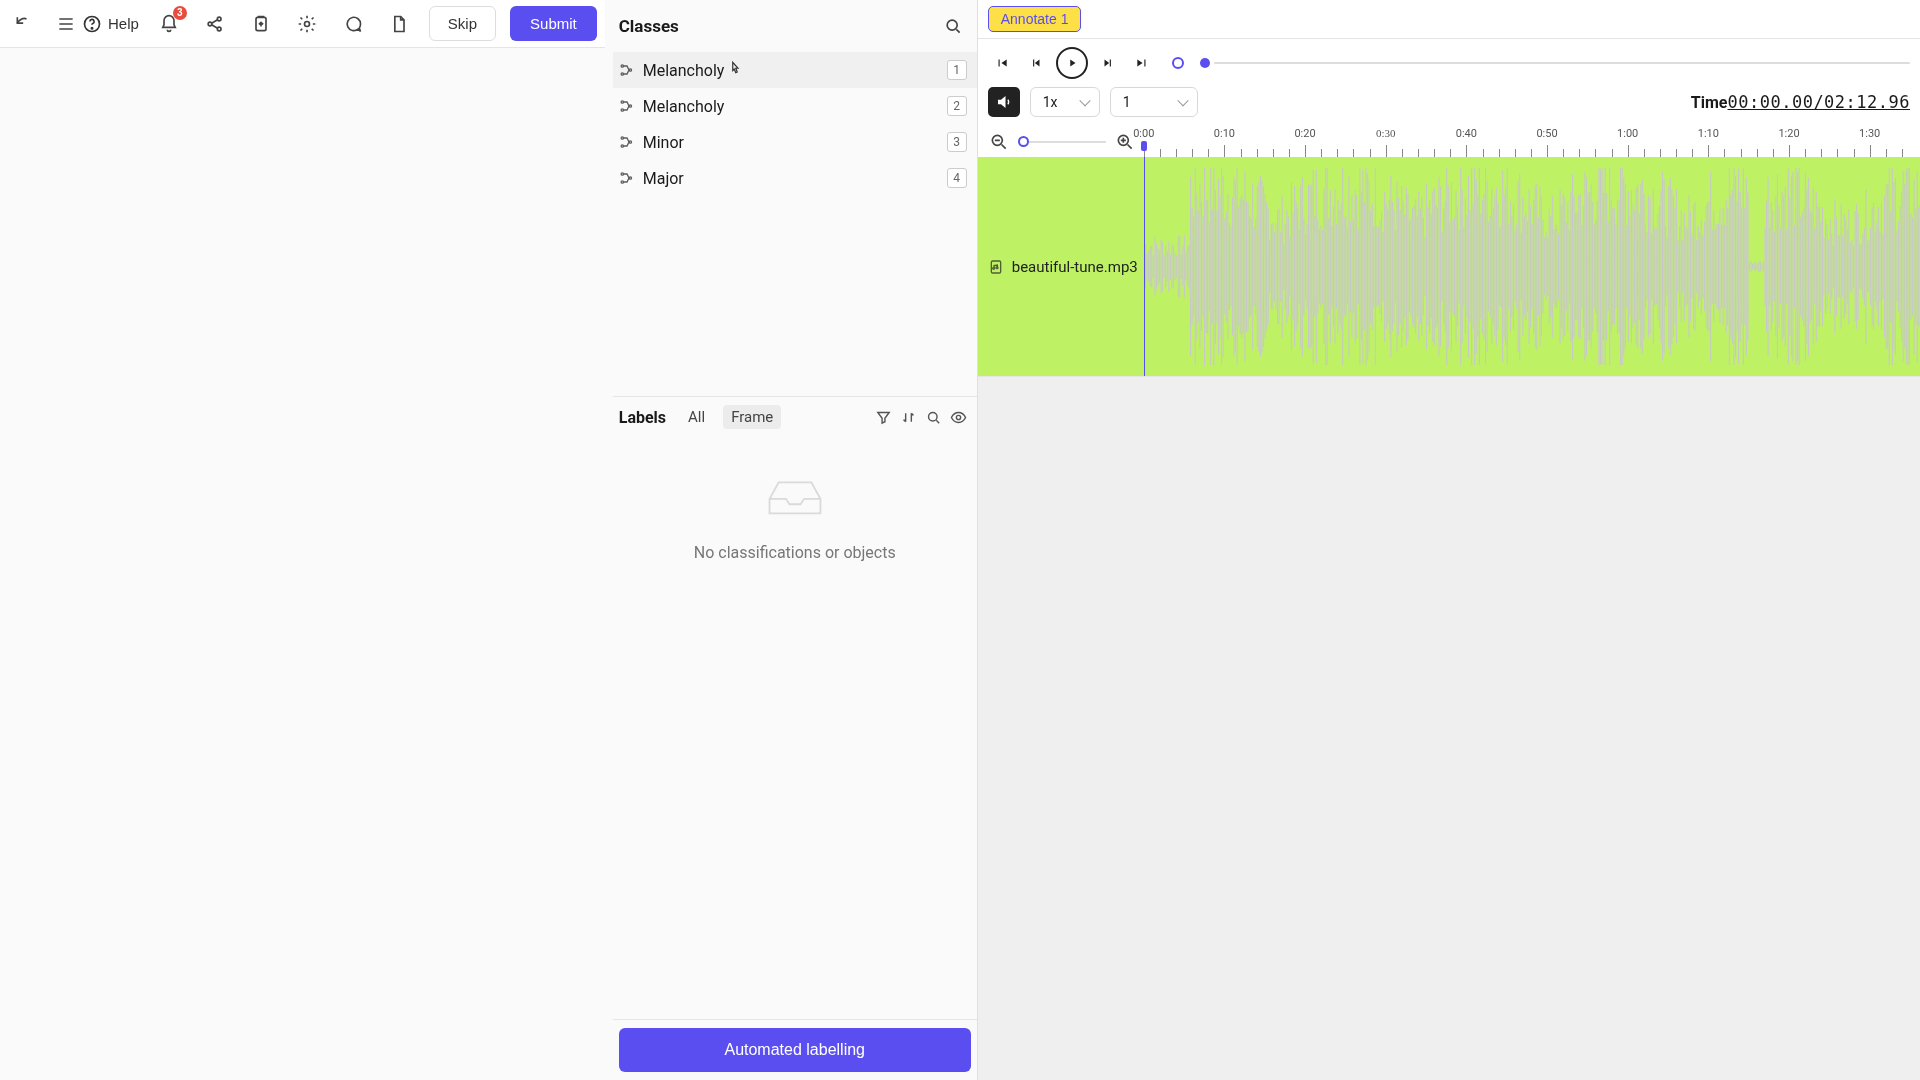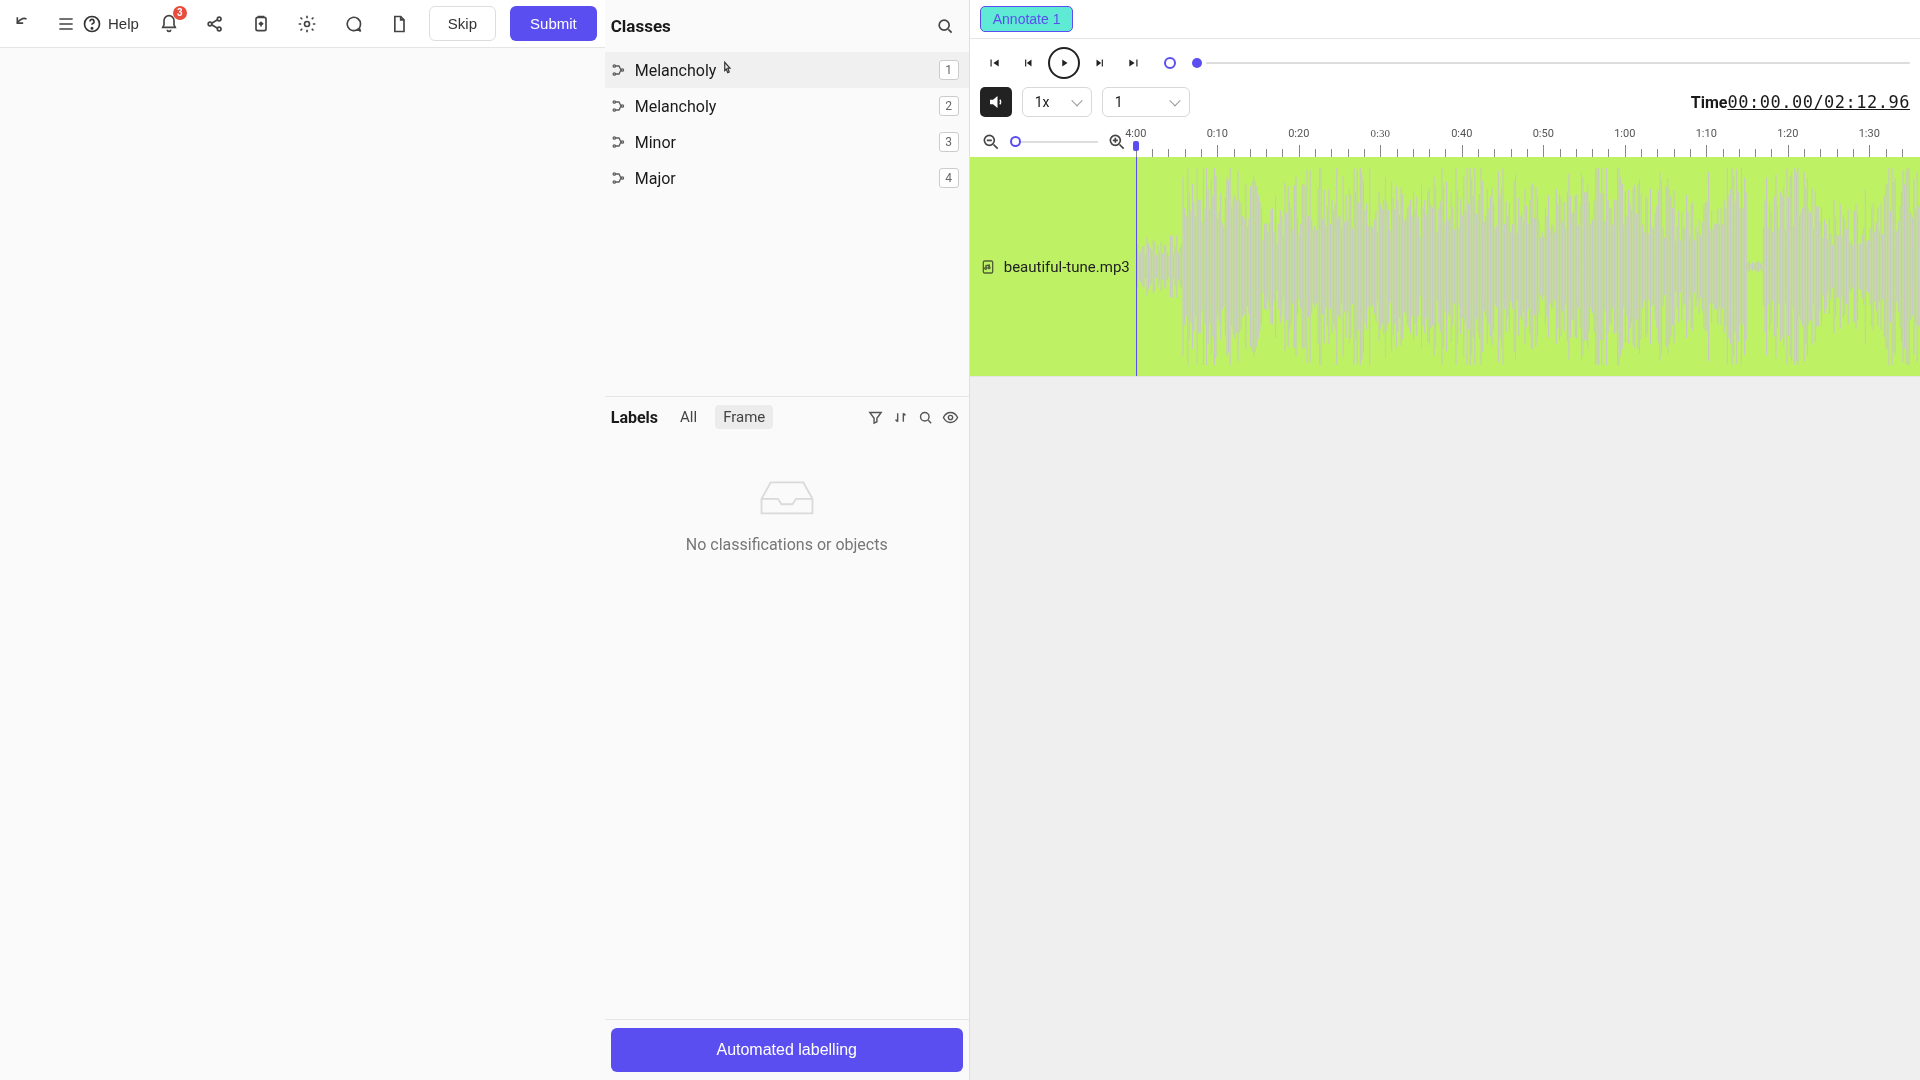--- a/index.html
+++ b/index.html
@@ -12,50 +12,50 @@
 .topbar-spacer { flex: 1; }
 .topbar-right { display: flex; align-items: center; gap: 14px; }
 .icon-btn { width: 32px; height: 32px; display: flex; align-items: center; justify-content: center; border: none; background: transparent; cursor: pointer; border-radius: 4px; color: #444; position: relative; }
 .icon-btn svg { width: 20px; height: 20px; }
 .badge { position: absolute; top: -2px; right: -2px; background: #e74c3c; color: #fff; font-size: 10px; min-width: 14px; height: 14px; border-radius: 7px; display: flex; align-items: center; justify-content: center; padding: 0 3px; font-weight: 600; }
 .help-btn { display: flex; align-items: center; gap: 6px; background: transparent; border: none; cursor: pointer; font-size: 15px; color: #333; }
 .skip-btn { background: #fff; border: 1px solid #ddd; padding: 8px 18px; border-radius: 6px; font-size: 15px; cursor: pointer; color: #333; }
 .submit-btn { background: #5b4ef0; color: #fff; border: none; padding: 9px 20px; border-radius: 6px; font-size: 15px; font-weight: 500; cursor: pointer; }
 
 
-.body { display: flex; flex: 1; overflow: hidden; }
+.body { display: flex; flex: 1; overflow: hidden; margin-left: 8px; }
 
 
 .sidebar { width: 365px; border-right: 1px solid #e0e0e0; display: flex; flex-direction: column; background: #fafafa; }
 .classes-header { display: flex; align-items: center; justify-content: space-between; padding: 10px 8px 10px 6px; }
 .classes-header h2 { font-size: 17px; font-weight: 700; }
 .class-row { display: flex; align-items: center; padding: 8px 10px 8px 6px; cursor: pointer; }
 .class-row.hover { background: #f0f0f0; }
 .class-icon { width: 16px; height: 16px; margin-right: 8px; opacity: .7; }
 .class-name { flex: 1; font-size: 16px; }
 .class-key { width: 20px; height: 20px; border: 1px solid #ccc; border-radius: 3px; display: flex; align-items: center; justify-content: center; font-size: 12px; color: #666; background: #fff; }
 .cursor-ptr { position: absolute; width: 18px; height: 18px; pointer-events: none; }
 
 .labels-header { display: flex; align-items: center; padding: 8px 10px 8px 6px; border-top: 1px solid #e5e5e5; margin-top: 200px; gap: 10px; }
 .labels-header h2 { font-size: 16px; font-weight: 700; margin-right: 4px; }
 .tab-pill { font-size: 15px; padding: 3px 8px; border-radius: 4px; cursor: pointer; color: #444; }
 .tab-pill.active { background: #ececec; }
 .labels-header-icons { margin-left: auto; display: flex; gap: 8px; align-items: center; }
 .labels-header-icons svg { width: 17px; height: 17px; color: #555; cursor: pointer; }
-.labels-empty { flex: 1; display: flex; flex-direction: column; align-items: center; padding-top: 40px; color: #888; }
+.labels-empty { flex: 1; display: flex; flex-direction: column; align-items: center; padding-top: 40px; color: #888; gap: 8px; }
 .empty-box { width: 60px; height: 40px; margin-bottom: 18px; opacity: .5; }
 .labels-empty-text { font-size: 16px; color: #777; }
 .sidebar-divider { border-top: 1px solid #e5e5e5; margin-top: 50px; }
 .sidebar-footer { padding: 8px 6px; margin-top: auto; }
 .auto-btn { width: 100%; background: #5b4ef0; color: #fff; border: none; padding: 13px; border-radius: 6px; font-size: 16px; cursor: pointer; }
 
 
 .main { flex: 1; display: flex; flex-direction: column; background: #f7f7f7; }
 .tabbar { display: flex; align-items: center; padding: 6px 10px; border-bottom: 1px solid #e5e5e5; background: #fff; }
-.annotate-tab { border: 1px solid #5b4ef0; color: #5b4ef0; padding: 4px 12px; border-radius: 5px; font-size: 14px; background: #5eead4; cursor: pointer; }
+.annotate-tab { border: 1px solid #5b4ef0; color: #5b4ef0; padding: 4px 12px; border-radius: 5px; font-size: 14px; background: #fde047; cursor: pointer; }
 
 
 .transport { display: flex; align-items: center; padding: 8px 10px 4px 10px; gap: 6px; background: #fff; }
 .tbtn { width: 28px; height: 28px; display: flex; align-items: center; justify-content: center; background: transparent; border: none; cursor: pointer; color: #222; }
 .tbtn.play { width: 32px; height: 32px; border: 2px solid #222; border-radius: 50%; }
 .tbtn svg { width: 14px; height: 14px; }
 .ring-o { width: 12px; height: 12px; border: 2px solid #5b4ef0; border-radius: 50%; display: inline-block; margin-left: 10px; }
 .seekbar { flex: 1; margin-left: 12px; display: flex; align-items: center; }
 .seek-line { flex: 1; height: 2px; background: #ddd; border-radius: 1px; margin-left: 4px; }
 .seek-dot { width: 10px; height: 10px; background: #5b4ef0; border-radius: 50%; margin-left: -2px; }
@@ -322,21 +322,21 @@
           </div>
         <button class="icon-btn" style="width:22px;height:22px">
             <svg viewBox="0 0 24 24" fill="none" stroke="currentColor" stroke-width="2">
               <circle cx="10" cy="10" r="6"></circle>
               <path d="M7 10h6M10 7v6M20 20l-5-5"></path>
             </svg>
           </button>
         <div class="ruler">
           <div class="ticks" id="ticks">
               <div class="tick major" style="left: 0%;"></div>
-              <div class="tick-label" style="left: 0%;">4:00</div>
+              <div class="tick-label" style="left: 0%;">0:00</div>
               <div class="tick" style="left: 2.10526%;"></div>
               <div class="tick" style="left: 4.21053%;"></div>
               <div class="tick" style="left: 6.31579%;"></div>
               <div class="tick" style="left: 8.42105%;"></div>
               <div class="tick major" style="left: 10.5263%;"></div>
               <div class="tick-label" style="left: 10.5263%;">0:10</div>
               <div class="tick" style="left: 12.6316%;"></div>
               <div class="tick" style="left: 14.7368%;"></div>
               <div class="tick" style="left: 16.8421%;"></div>
               <div class="tick" style="left: 18.9474%;"></div>

